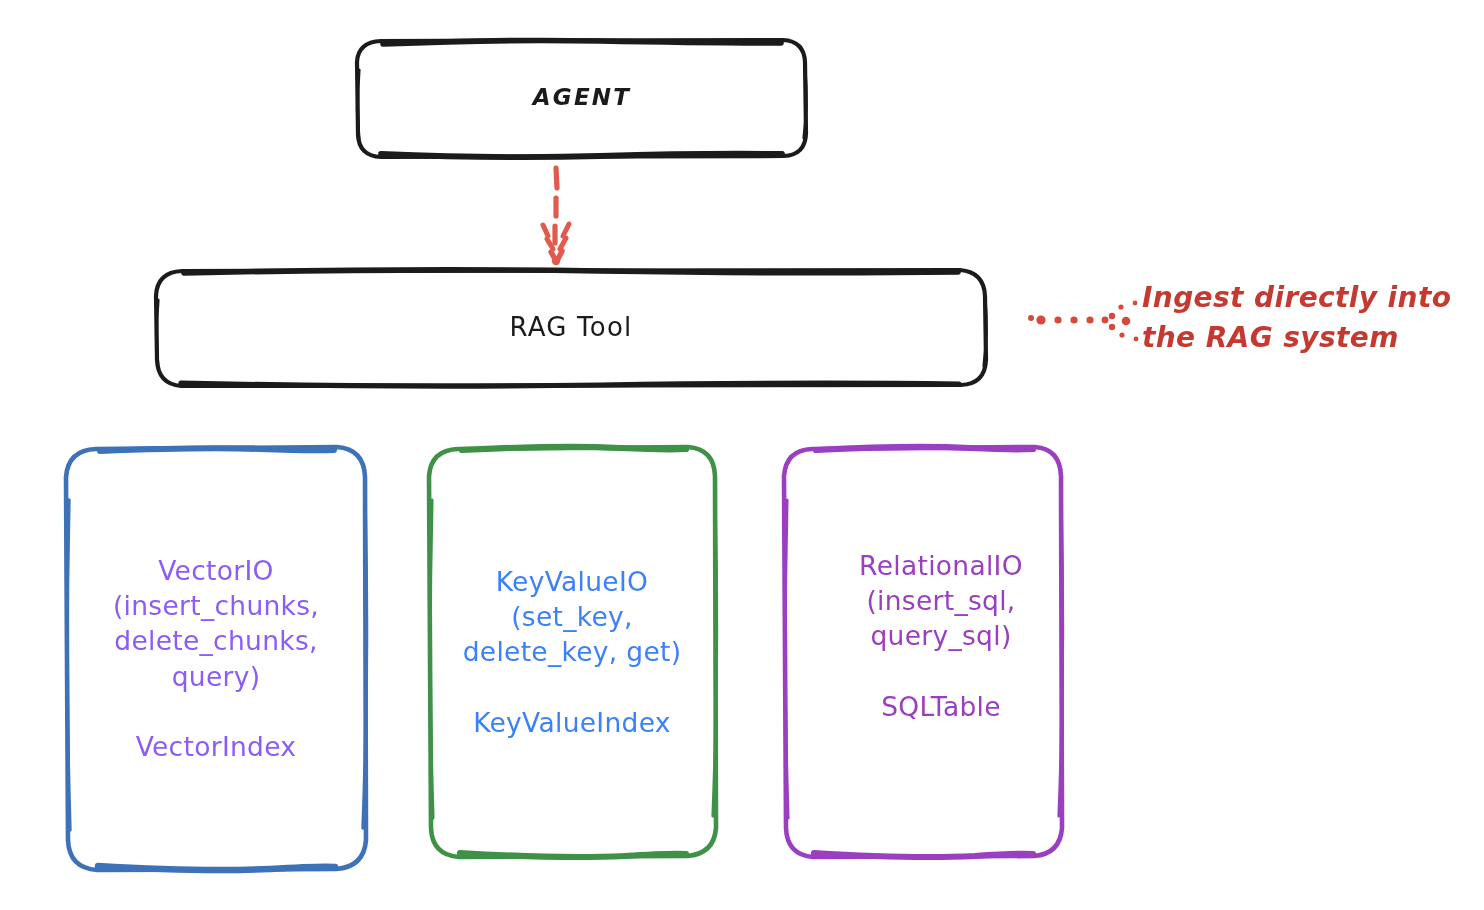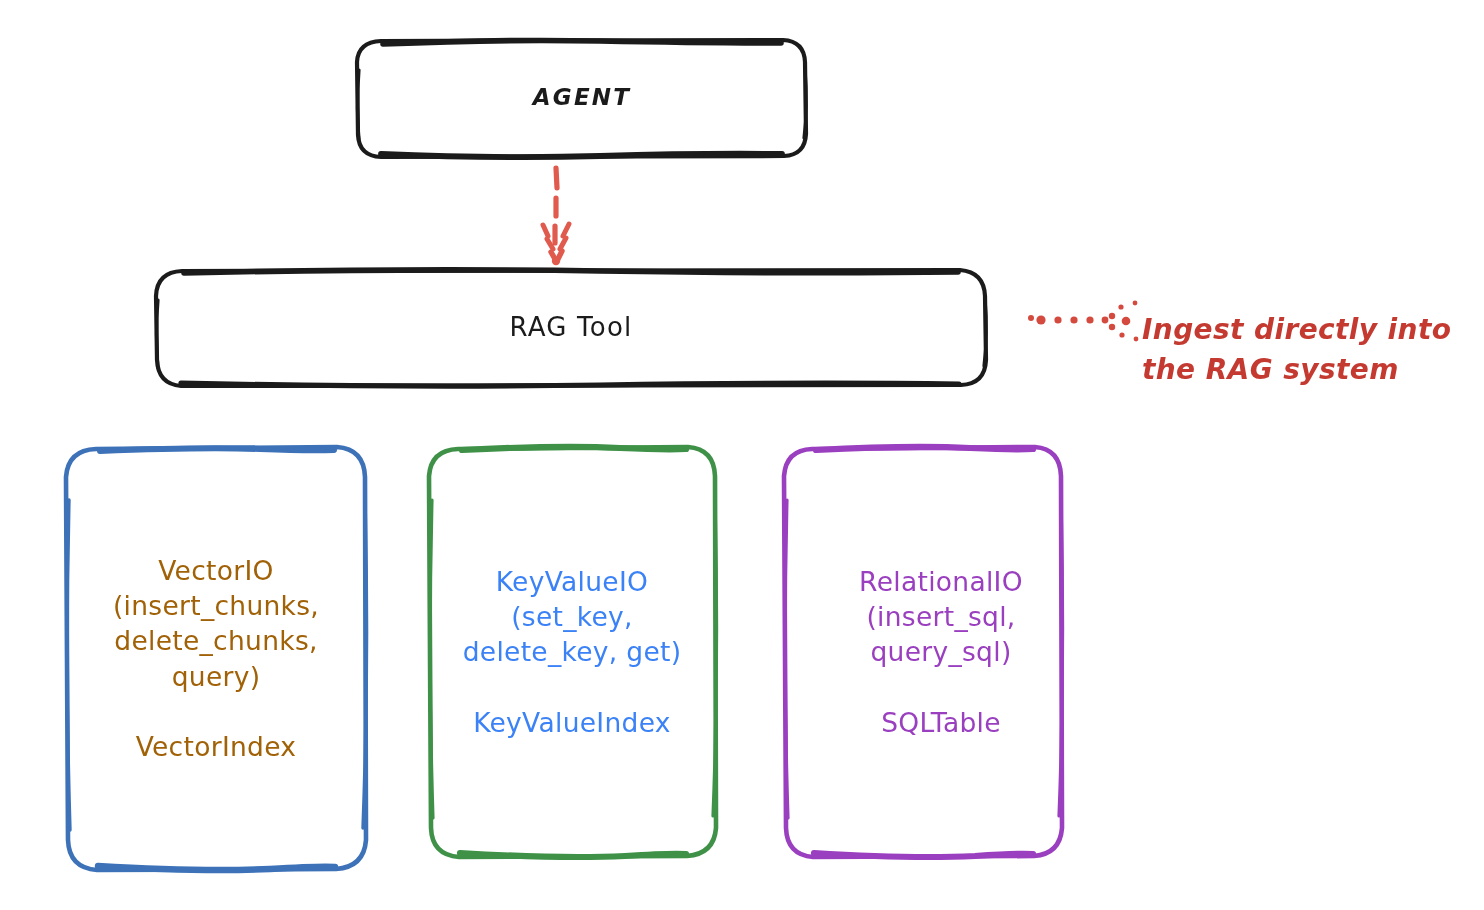--- a/index.html
+++ b/index.html
@@ -76,51 +76,50 @@
     height: 423px;
   }
   #node-keyvalueio {
     left: 428px;
     top: 447px;
     width: 288px;
     height: 410px;
   }
   #node-relationalio {
     left: 784px;
-    top: 447px;
+    top: 431px;
     width: 278px;
     height: 410px;
     padding-left: 36px;
   }
   .store .node-label {
     font-family: "DejaVu Sans", sans-serif;
     font-size: 26.5px;
     font-weight: 500;
     line-height: 1.33;
   }
-  #node-vectorio .node-label { color: #a16207; }
+  #node-vectorio .node-label { color: #8b5cf6; }
   #node-keyvalueio .node-label { color: #3b82f6; }
   #node-relationalio .node-label { color: #9a3fbf; }
 
   
   #annotation-ingest {
     position: absolute;
     left: 1142px;
     top: 278px;
     width: 336px;
     text-align: left;
     font-family: "DejaVu Sans", sans-serif;
     font-style: italic;
     font-weight: 600;
     font-size: 28px;
     line-height: 1.42;
     color: #c43a31;
     letter-spacing: 0.4px;
     white-space: pre-line;
-    margin-top: 32px;
   }
 </style>
 </head>
 <body>
 
 <svg id="canvas" viewBox="0 0 1484 910" xmlns="http://www.w3.org/2000/svg">
 
   <g>
     <path d="M 381 41 L 783 40 Q 804 41 805 62 L 806 134 Q 805 155 784 156
              L 381 157 Q 359 156 358 135 L 357 62 Q 358 42 381 41 Z" fill="#ffffff" stroke="#1b1b1b" stroke-width="4.2" stroke-linecap="round" stroke-linejoin="round"></path>

